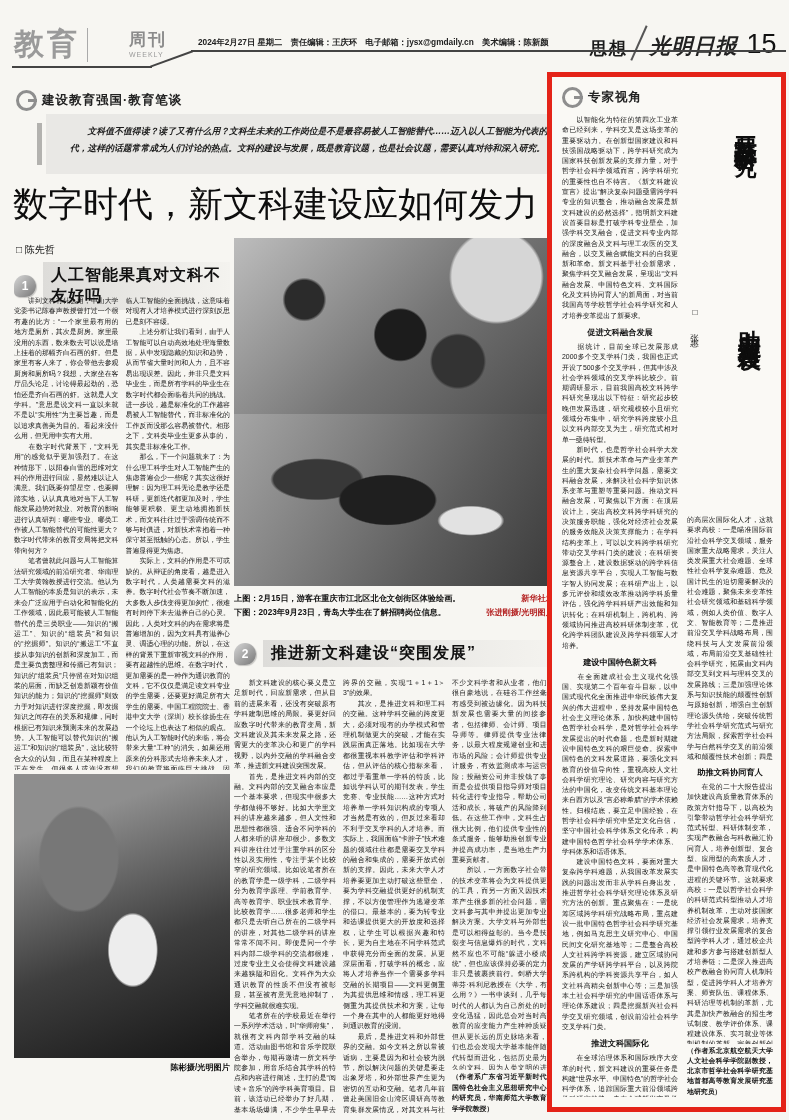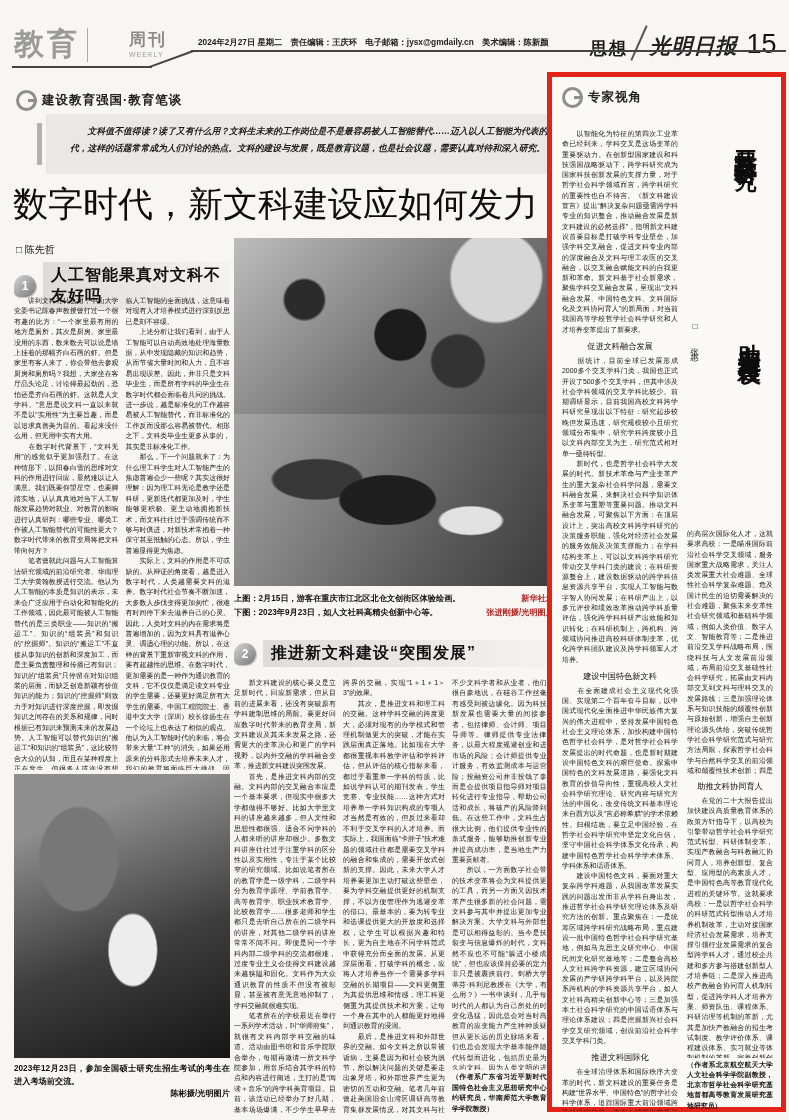--- a/index.html
+++ b/index.html
@@ -72,25 +72,25 @@
     radial-gradient(ellipse at 30% 30%,#777 0 18%,transparent 19%),
     linear-gradient(160deg,#8e8e8e 0 18%,#3e3e3e 60%,#161616);}
   
   .caption-mid{position:absolute;left:234px;top:592px;width:320px;font-size:8.2px;font-weight:bold;line-height:1.7;color:#111;}
   .cap-row{display:flex;justify-content:space-between;gap:8px;}
   .cap-credit{color:#b42222;white-space:nowrap;flex:0 0 auto;}
   .caption-left{position:absolute;left:14px;top:1062px;width:216px;font-size:8.2px;font-weight:bold;line-height:1.6;color:#111;text-align:justify;padding-bottom:12px;}
   .caption-left .cl-credit{position:absolute;right:0;bottom:0;font-weight:bold;color:#111;}
   
   .expert-box{position:absolute;left:547px;top:72px;width:239px;height:1040px;border:5px solid #e42318;background:#faf9f5;box-sizing:border-box;padding:10px 8px 8px 10px;}
-  .expert-tag{margin-bottom:21px;}
+  .expert-tag{margin-bottom:7px;}
   .expert-body{display:flex;gap:9px;height:calc(100% - 30px);}
   .exp-left{width:116px;flex:0 0 auto;overflow:hidden;}
   .exp-left .para,.exp-right .para{font-size:6.9px;line-height:10.3px;text-align:justify;white-space:pre-wrap;color:#151515;}
-  .subhead{text-align:center;font-weight:400;font-size:8.2px;margin:6px 0 4px;color:#111;}
+  .subhead{text-align:center;font-weight:700;font-size:8.2px;margin:6px 0 4px;color:#111;}
   .exp-right{flex:1;display:flex;flex-direction:column;position:relative;overflow:hidden;}
   .vtitle{position:relative;height:400px;flex:0 0 auto;}
   .vt{position:absolute;writing-mode:vertical-rl;font-family:"Liberation Serif",serif;font-weight:900;font-size:23px;letter-spacing:3px;color:#0d0d0d;line-height:1;}
   .vt1{right:16px;top:2px;}
   .vt2{right:12px;top:196px;}
   .vbyline{position:absolute;left:2px;top:192px;writing-mode:vertical-rl;font-size:8.5px;letter-spacing:4px;color:#111;}
   .exp-cont{max-height:246px;overflow:hidden;flex:0 0 auto;}
   .exp-coop{flex:1;overflow:hidden;}
   .exp-note{font-size:6.9px;line-height:10.3px;font-weight:bold;text-align:justify;white-space:pre-wrap;margin-top:2px;}
 </style>
@@ -142,21 +142,21 @@
 </div>
 
 <div class="photo photo-top"></div>
 <div class="photo photo-bot"></div>
 <div class="caption-mid">
   <div class="cap-row">
     <span>上图：2月15日，游客在重庆市江北区北仓文创街区体验绘画。</span>
     <span class="cap-credit">新华社发</span>
   </div>
   <div class="cap-row">
-    <span>下图：2023年9月23日，如人文社科高精尖创新中心等。</span>
+    <span>下图：2023年9月23日，青岛大学生在了解招聘岗位信息。</span>
     <span class="cap-credit">张进刚摄/光明图片</span>
   </div>
 </div>
 
 <div class="sec-h2 sec-bar">
   <span class="sec-badge">2</span>
   <span class="sec-title">推进新文科建设“突围发展”</span>
 </div>
 <div class="cols sec2-cols">
   <div class="col">　　新文科建设的核心要义是立足新时代，回应新需求，但从目前的进展来看，还没有突破原有学科建制思维的局限。要更好回应数字时代带来的教育变局，新文科建设及其未来发展之路，还需更大的变革决心和更广的学科视野，以内外交融的学科融合变革，推进新文科建设突围发展。
@@ -167,21 +167,20 @@
 　　最后，是推进文科和外部世界的交融。如今文科之所以常被诟病，主要是因为和社会较为脱节，所以解决问题的关键是要走出象牙塔，和外部世界产生更为密切的互动和交融。笔者几年前曾赴美国旧金山湾区调研高等教育集群发展情况，对其文科与社会发展互动的意识和机制颇有感触。硅谷是旧金山湾区的标志，于是很多人会有一种刻板印象，以为在旧金山湾区的大学只是以培养工程师见长，读其他专业就不好找工作。但事实并非如此，我们在当地访问了</div>
   <div class="col3wrap">
     <div class="flow">不少文科学者和从业者，他们都很自豪地说，在硅谷工作丝毫没有感受到被边缘化。因为科技创新发展也需要大量的间接参与者，包括律师、会计师、项目指导师等。律师提供专业法律服务，以最大程度规避创业和进入市场的风险；会计师提供专业会计服务，有效监测成本与运营风险；投融资公司并非投钱了事，而是会提供项目指导师对项目的转化进行专业指导，帮助公司存活和成长，将破产的风险降到最低。在这些工作中，文科生占据很大比例，他们提供专业性的链条式服务，能够助推创新专业化并提高成功率，是当地生产力的重要贡献者。
 　　所以，一方面数字社会带来的技术变革将会为文科提供更强的工具，而另一方面又因技术变革产生很多新的社会问题，需要文科参与其中并提出更加专业的解决方案。大学文科与外部世界是可以相得益彰的。当今是技术裂变与信息爆炸的时代，文科显然不应也不可能“躲进小楼成一统”，但也应该保持必要的定力而非只是被裹挟前行。剑桥大学斯蒂芬·科利尼教授在《大学，有什么用？》一书中谈到，几乎每个时代的人都认为自己所处的时代变化迅猛，因此总会对当时高等教育的应变能力产生种种质疑。但从更长远的历史脉络来看，人们也总会发现大学基本能伴随时代转型而进化，包括历史最为悠久的文科。因为人类文明的进步从来都是科学进步与人文进步并举的，大学不仅要培养学生成为有用之才，更要培养学生成为文明之人。文科在人类文明进步中从未缺位，也能伴随着数字时代一路前行，再遇一路繁花。</div>
     <div class="author-note">（作者系广东省习近平新时代中国特色社会主义思想研究中心特约研究员，华南师范大学教育科学学院教授）</div>
   </div>
 </div>
 
 <div class="photo photo-left"></div>
 <div class="caption-left">
-  <span>2023年12月23日，参加全国硕士研究生招生考试的考生在进入考场前交流。</span>
   <span class="cl-credit">陈彬摄/光明图片</span>
 </div>
 
 <div class="expert-box">
   <div class="expert-tag tag-row">
     <span class="g-icon"></span>
     <span class="tag-label">专家视角</span>
   </div>
   <div class="expert-body">
     <div class="exp-left">

